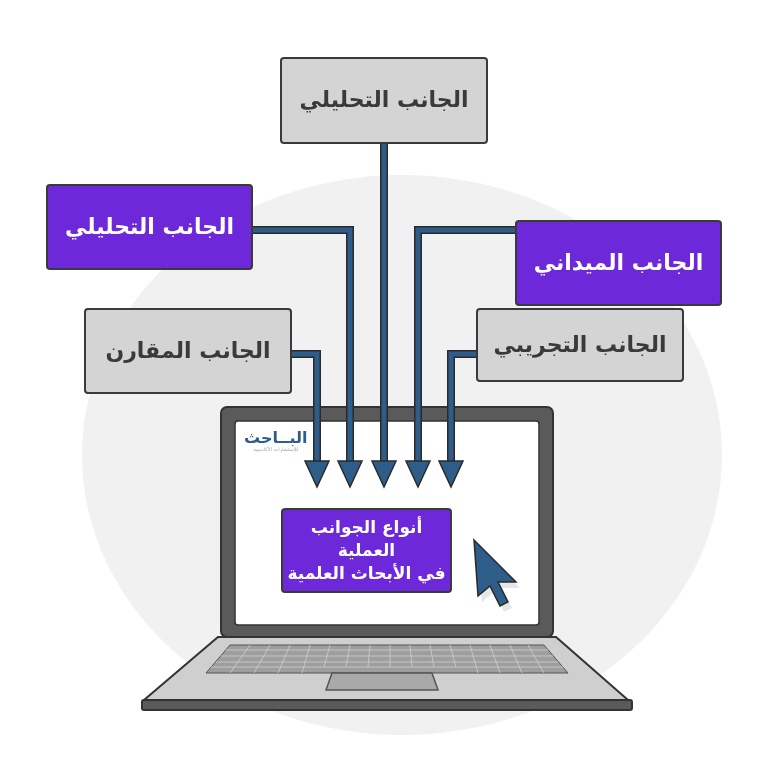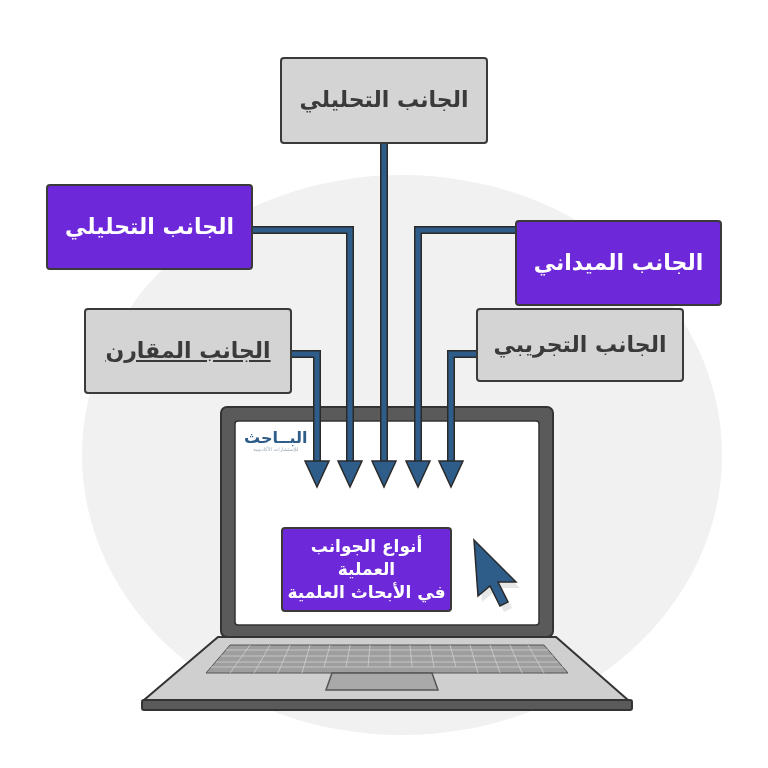--- a/index.html
+++ b/index.html
@@ -93,33 +93,33 @@
 
 <div class="box light" style="left:280px;top:57px;width:208px;height:87px;">
   <span>الجانب التحليلي</span>
 </div>
 <div class="box dark" style="left:46px;top:184px;width:207px;height:86px;">
   <span>الجانب التحليلي</span>
 </div>
 <div class="box dark" style="left:515px;top:184px;width:207px;height:86px;margin-top:36px;">
   <span>الجانب الميداني</span>
 </div>
-<div class="box light" style="left:84px;top:308px;width:208px;height:86px;text-decoration:underline;">
+<div class="box light" style="left:84px;top:308px;width:208px;height:86px;">
   <span>الجانب المقارن</span>
 </div>
 <div class="box light" style="left:476px;top:308px;width:208px;height:74px;">
   <span>الجانب التجريبي</span>
 </div>
 
 <div class="logo">
   <span class="name">البــاحث</span>
   <span class="tag">للإستشارات الأكاديمية</span>
 </div>
 
-<div class="box dark center-box" style="left:281px;top:527px;width:171px;height:85px;">
+<div class="box dark center-box" style="left:281px;top:508px;width:171px;height:85px;">
   <span>أنواع الجوانب العملية
 في الأبحاث العلمية</span>
 </div>
 
 <svg class="art" width="768" height="768" viewBox="0 0 768 768" style="pointer-events:none;">
   <g transform="translate(474,540)">
     <polygon points="4,6 46,48 28,48 38,68 30,72 20,52 8,62" fill="#e6e6e6"></polygon>
     <polygon points="0,0 42,42 24,42 34,62 26,66 16,46 4,56" fill="#2f5d8a" stroke="#2a2a2a" stroke-width="1.5"></polygon>
   </g>
 </svg>

